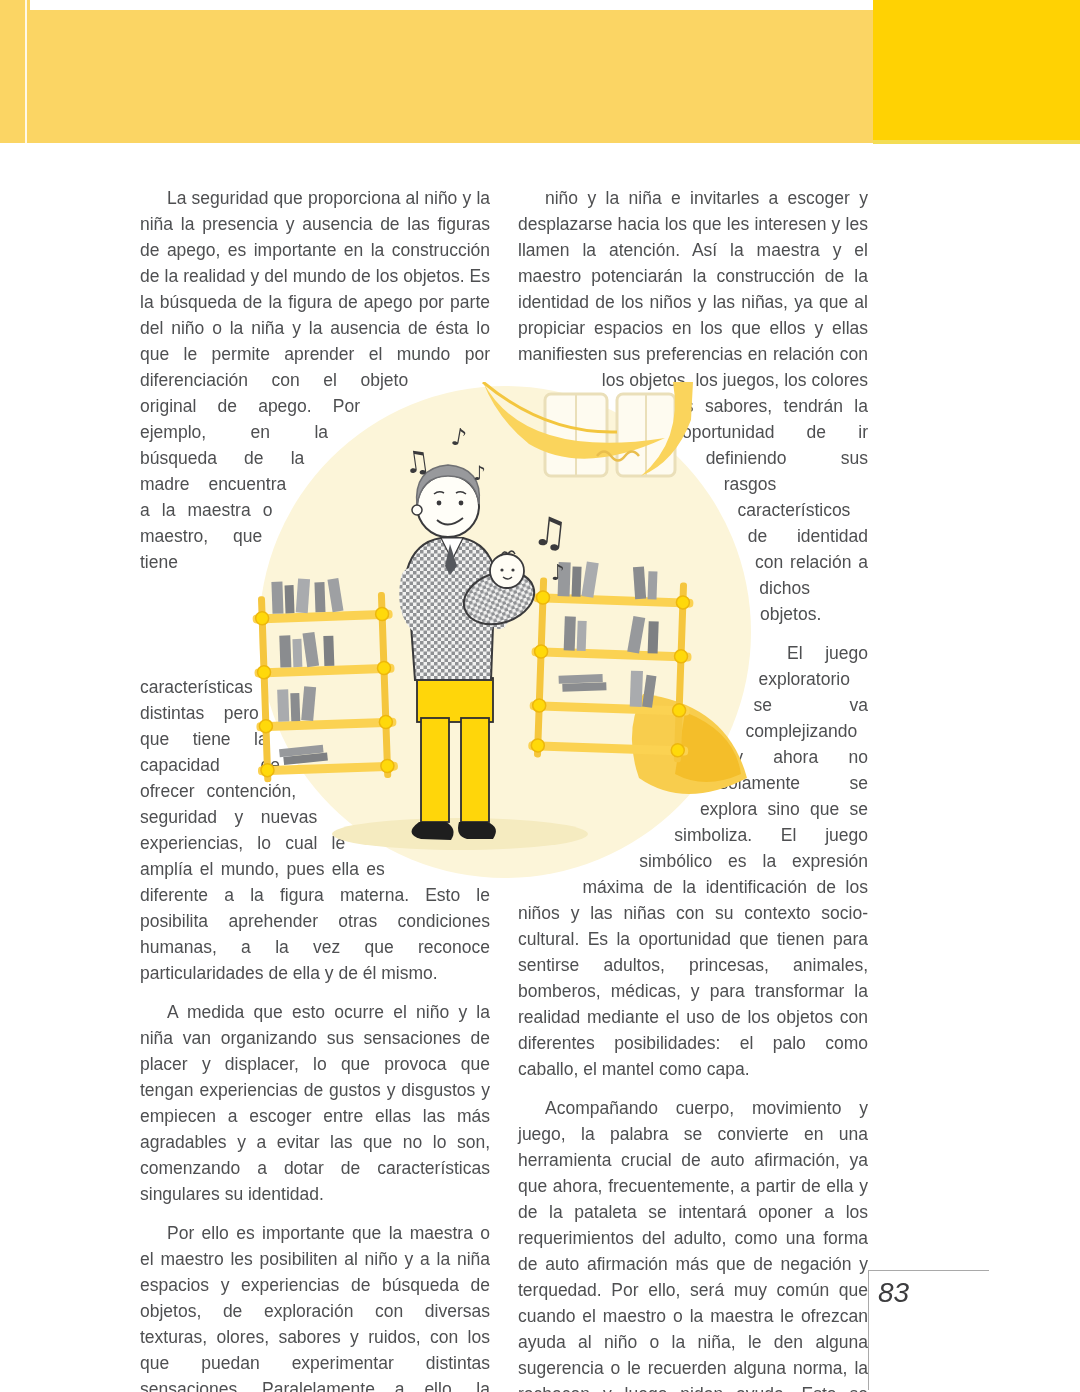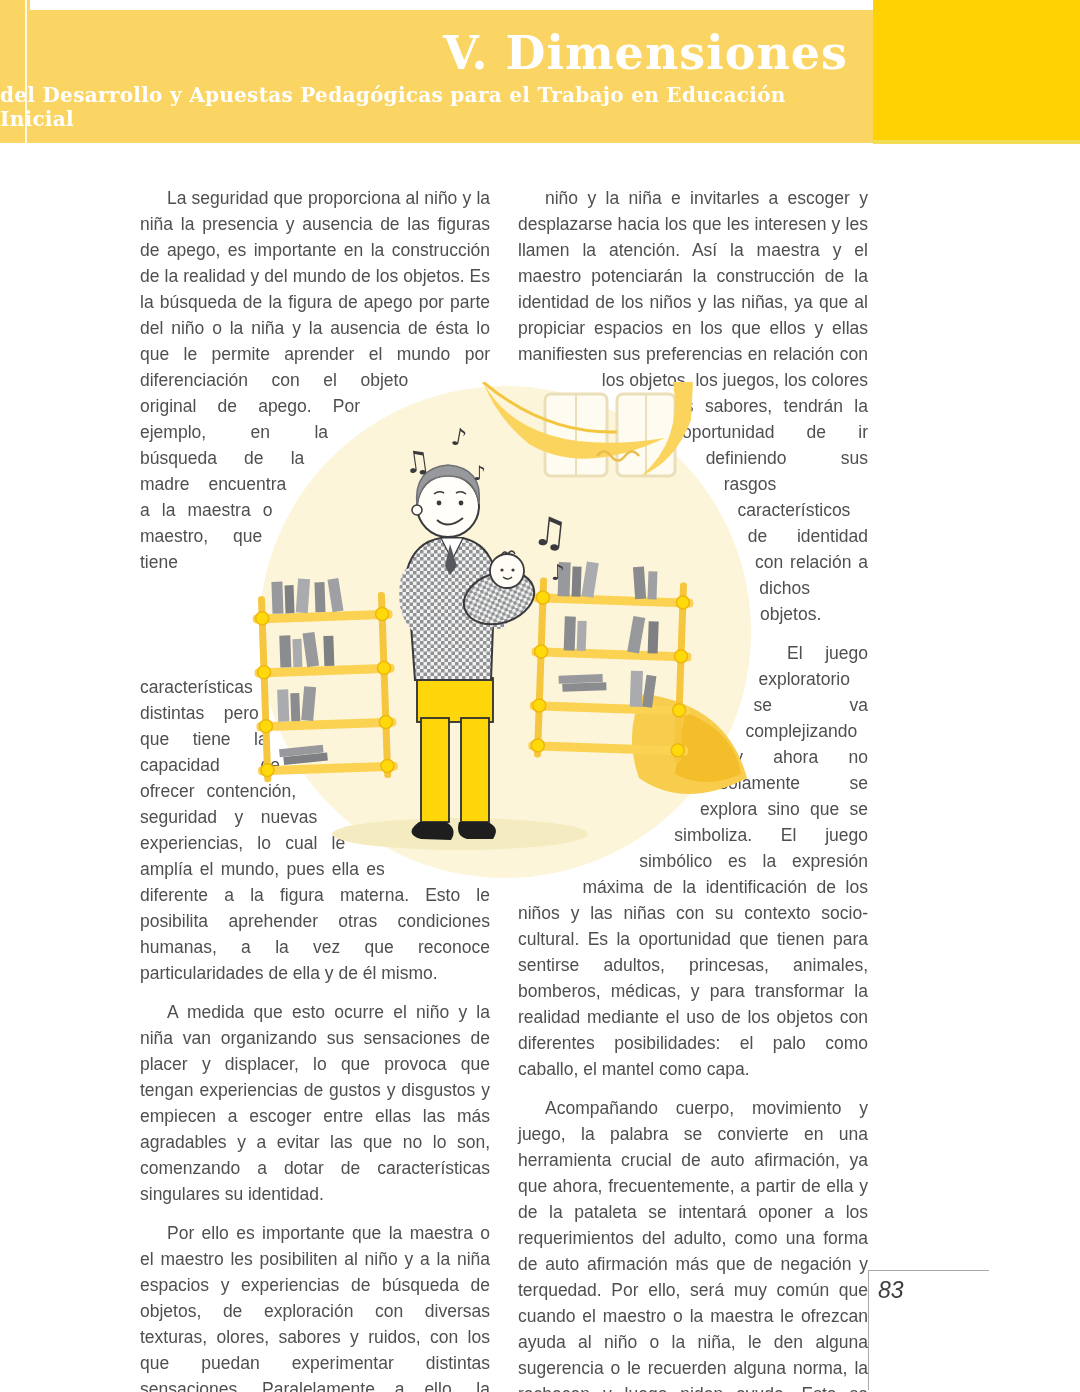--- a/index.html
+++ b/index.html
@@ -50,37 +50,33 @@
   
   .illustration{
     position:absolute;left:245px;top:382px;width:520px;height:505px;
   }
   
   .folio{
     position:absolute;left:868px;top:1270px;width:120px;height:119px;
     border-top:1.5px solid #a9a9a9;border-left:1.5px solid #a9a9a9;
   }
   .folio-number{
-    font-family:"Liberation Sans",sans-serif;font-style:italic;font-size:23px;color:#3c3c3e;
+    font-family:"Liberation Sans",sans-serif;font-style:italic;font-size:28px;color:#3c3c3e;
     padding:6px 0 0 9px;
   }
 </style>
 </head>
 <body>
 
 <div class="page">
 
   <div class="band-light"></div>
   <div class="strip-left"></div>
   <div class="strip-left-line"></div>
   <div class="band-dark"></div>
-  <div class="header-text">
-    <div class="header-title">V. Dimensiones</div>
-    <div class="header-subtitle">del Desarrollo y Apuestas Pedagógicas para el Trabajo en Educación Inicial</div>
-  </div>
 
   <div class="columns">
     <div class="col col-left">
       <div class="float-circle-right"></div>
       <p>La seguridad que proporciona al niño y la niña la presencia y ausencia de las figuras de apego, es importante en la construcción de la realidad y del mundo de los objetos. Es la búsqueda de la figura de apego por parte del niño o la niña y la ausencia de ésta lo que le permite aprender el mundo por diferenciación con el objeto original de apego. Por ejemplo, en la búsqueda de la madre encuentra a la maestra o maestro, que tiene características distintas pero que tiene la capacidad de ofrecer contención, seguridad y nuevas experiencias, lo cual le amplía el mundo, pues ella es diferente a la figura materna. Esto le posibilita aprehender otras condiciones humanas, a la vez que reconoce particularidades de ella y de él mismo.</p>
       <p>A medida que esto ocurre el niño y la niña van organizando sus sensaciones de placer y displacer, lo que provoca que tengan experiencias de gustos y disgustos y empiecen a escoger entre ellas las más agradables y a evitar las que no lo son, comenzando a dotar de características singulares su identidad.</p>
       <p>Por ello es importante que la maestra o el maestro les posibiliten al niño y a la niña espacios y experiencias de búsqueda de objetos, de exploración con diversas texturas, olores, sabores y ruidos, con los que puedan experimentar distintas sensaciones. Paralelamente a ello, la maestra o el maestro puede organizar el espacio con diferentes materiales atractivos para el</p>
     </div>
     <div class="col col-right">
       <div class="float-circle-left"></div>

